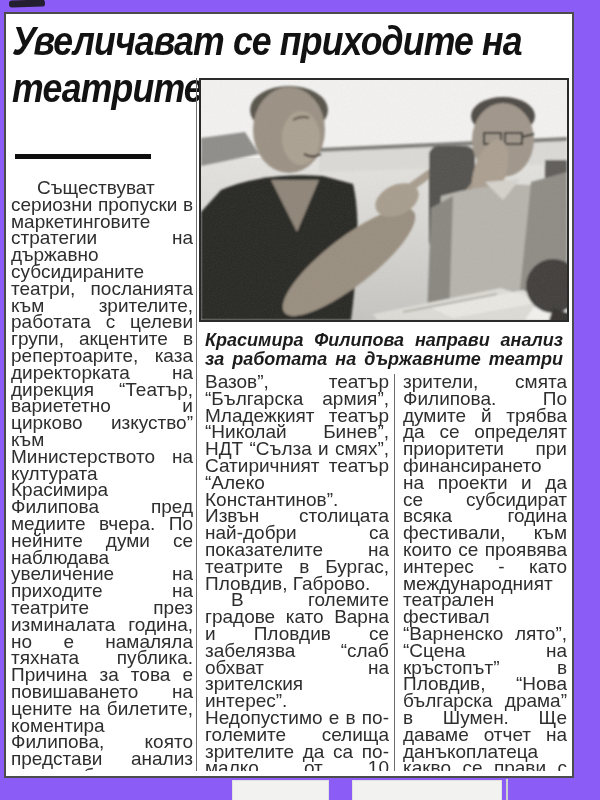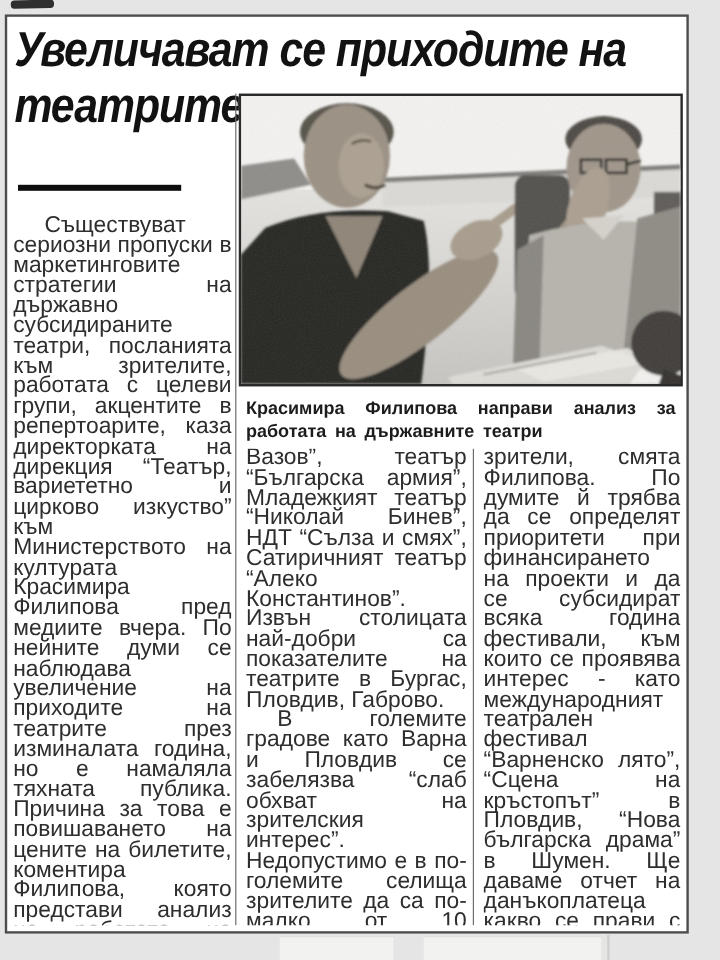--- a/index.html
+++ b/index.html
@@ -1,17 +1,17 @@
 <!DOCTYPE html>
 <html><head>
 <meta charset="utf-8">
 <style>
   html,body{margin:0;padding:0;background:#ffffff;}
   .page{
-    position:relative;width:600px;height:800px;background:#e5e5e5;
+    position:relative;width:600px;height:800px;background:#8b5cf6;
     overflow:hidden;font-family:"Liberation Sans",sans-serif;color:#2b2b2b;
   }
   .smudge{
     position:absolute;left:9px;top:0;width:36px;height:7px;background:#161616;
     border-radius:3px;transform:rotate(-1.5deg);opacity:.88;
   }
   .frame{
     position:absolute;left:4px;top:12px;width:566px;height:762px;
     border:2px solid #4c4c4c;background:#ffffff;
   }
@@ -29,21 +29,21 @@
   }
   .byline-rule{
     position:absolute;left:15px;top:154px;width:136px;height:5px;background:#0e0e0e;
   }
   .photo-frame{
     position:absolute;left:199px;top:78px;width:366px;height:240px;
     border:2px solid #2a2a2a;background:#d6d5d2;overflow:hidden;
   }
   .caption{
     position:absolute;left:205px;top:331px;width:358px;
-    font-size:15px;line-height:19px;font-weight:700;
+    font-size:18px;line-height:19px;font-weight:700;font-style:italic;
     color:#1c1c1c;text-align:justify;word-spacing:3px;
   }
   .col{
     position:absolute;text-align:justify;font-size:19px;line-height:16.8px;
     color:#2e2e2e;overflow:hidden;
   }
   .col p{margin:0;}
   .col p.indent{text-indent:26px;}
   .col-left{left:11px;top:180px;width:182px;height:591px;}
   .col-mid{left:205px;top:374px;width:184px;height:397px;}

